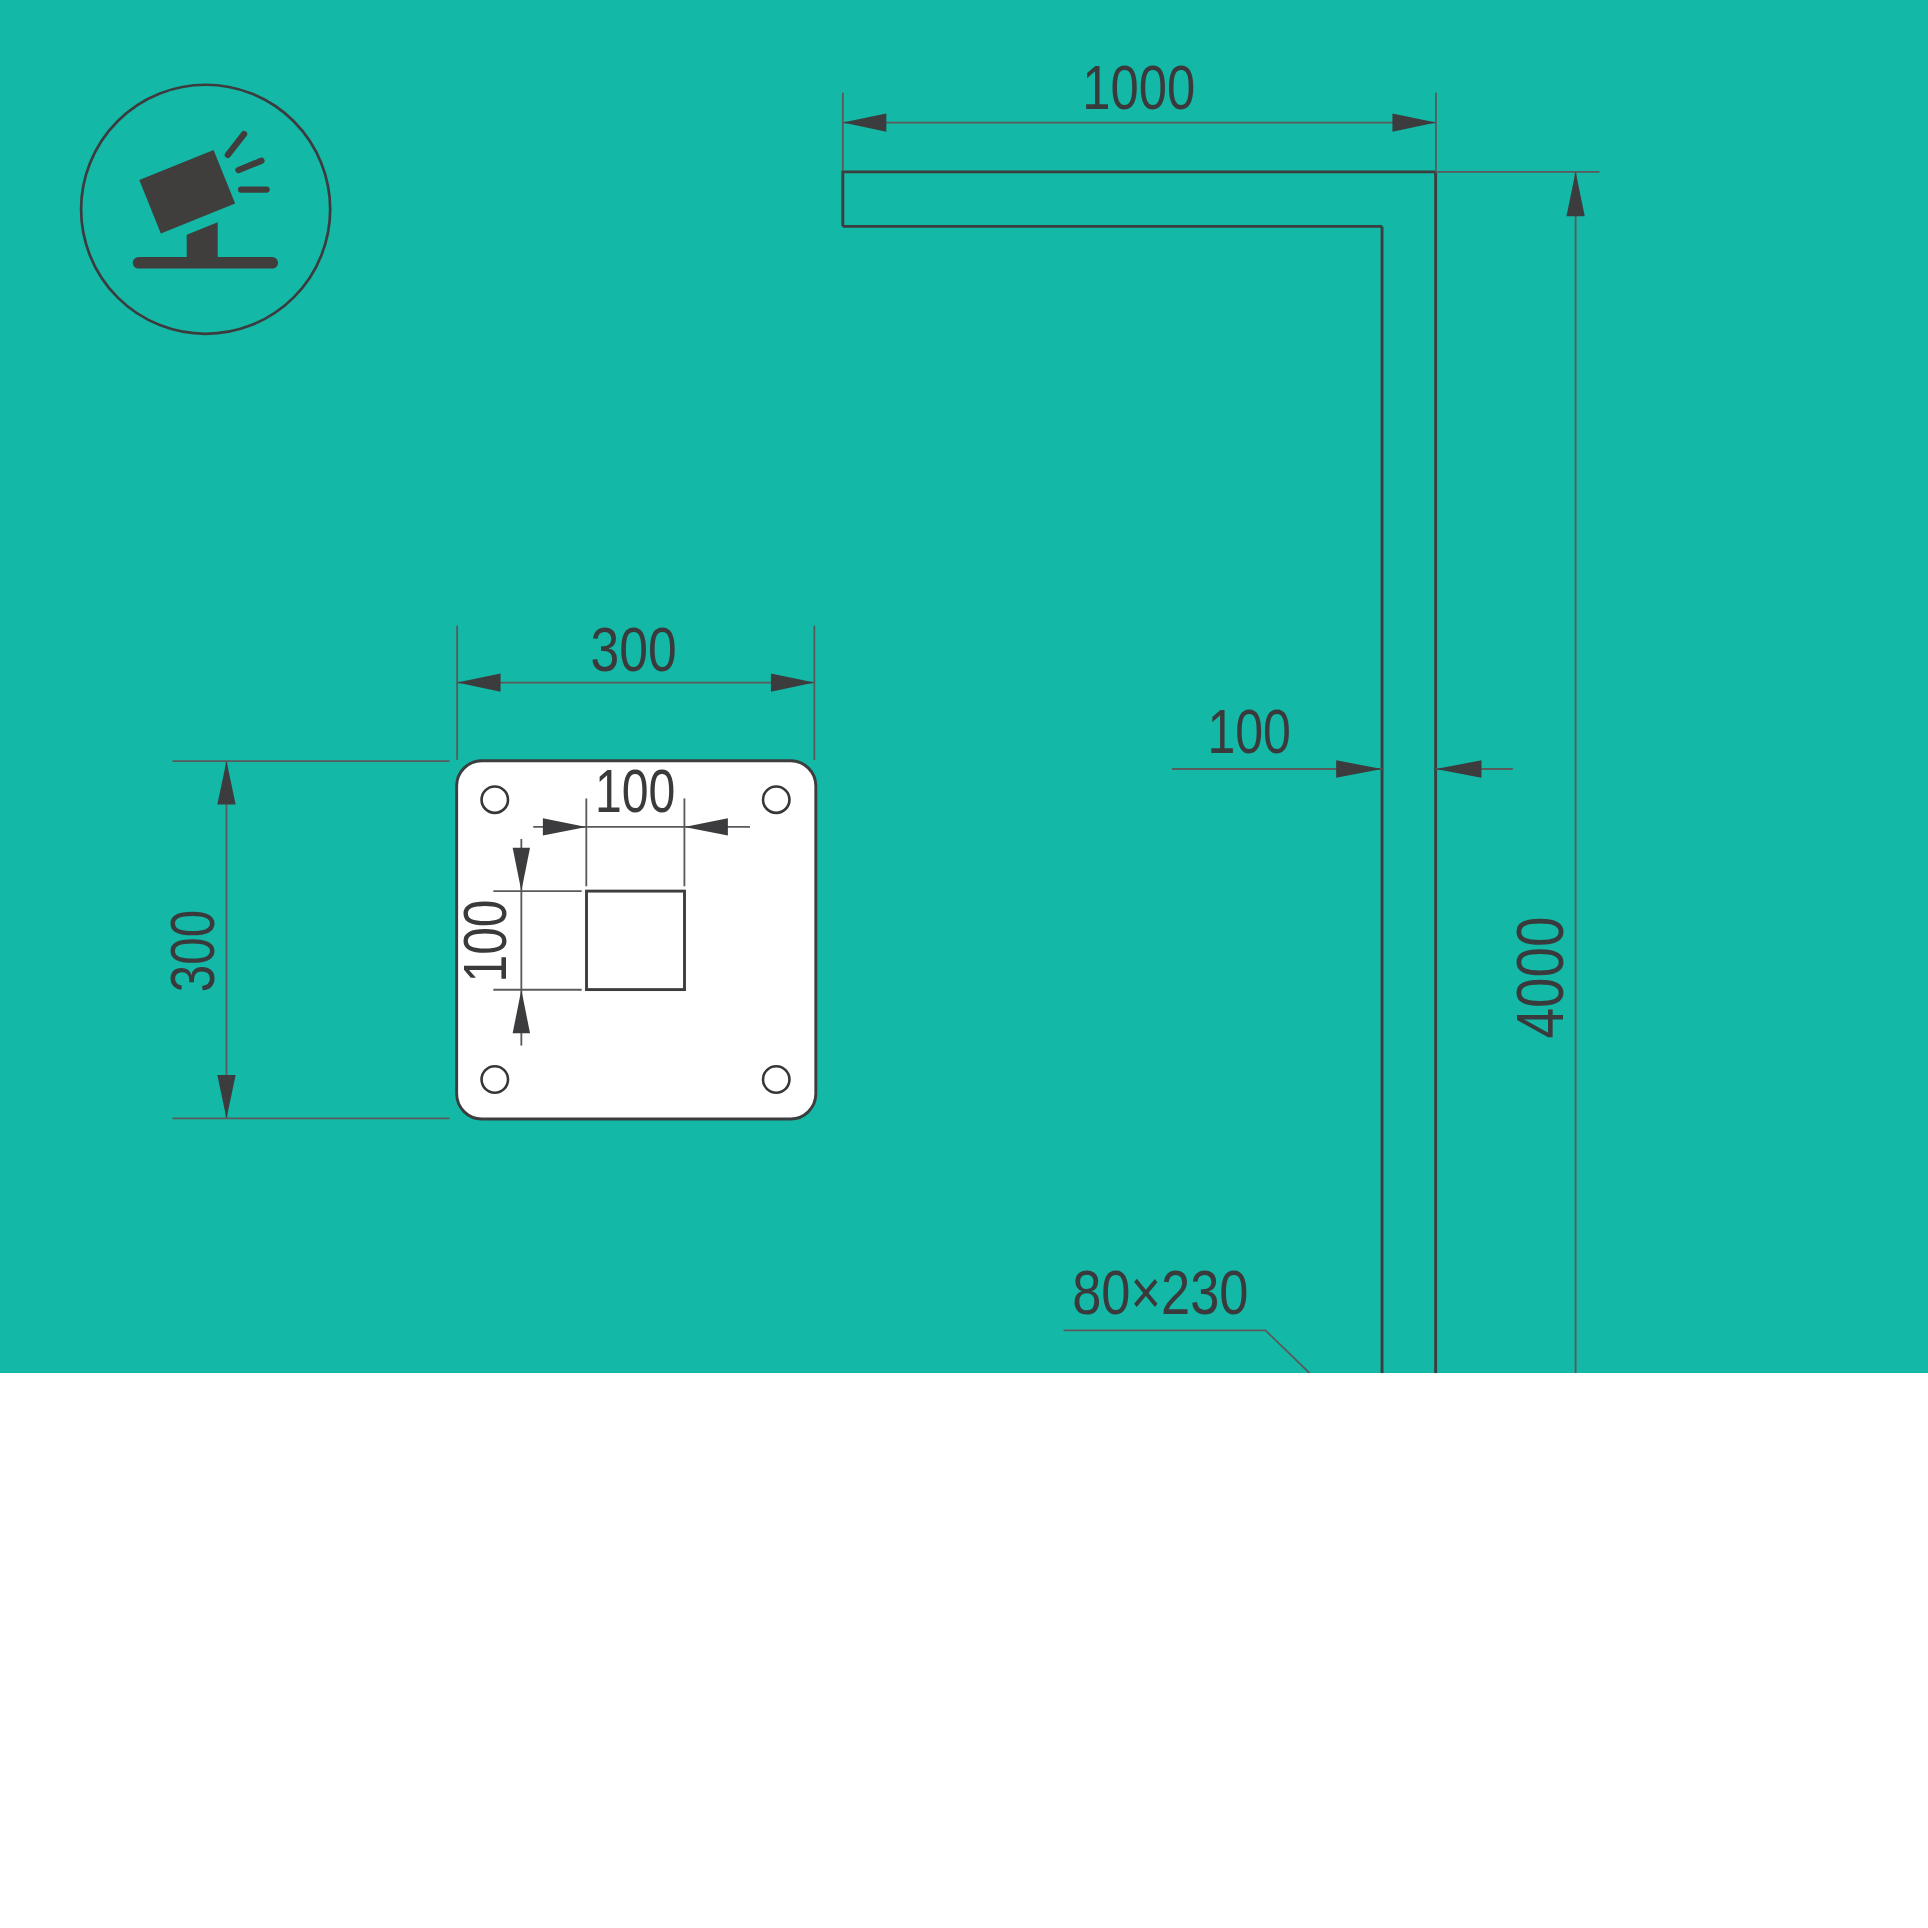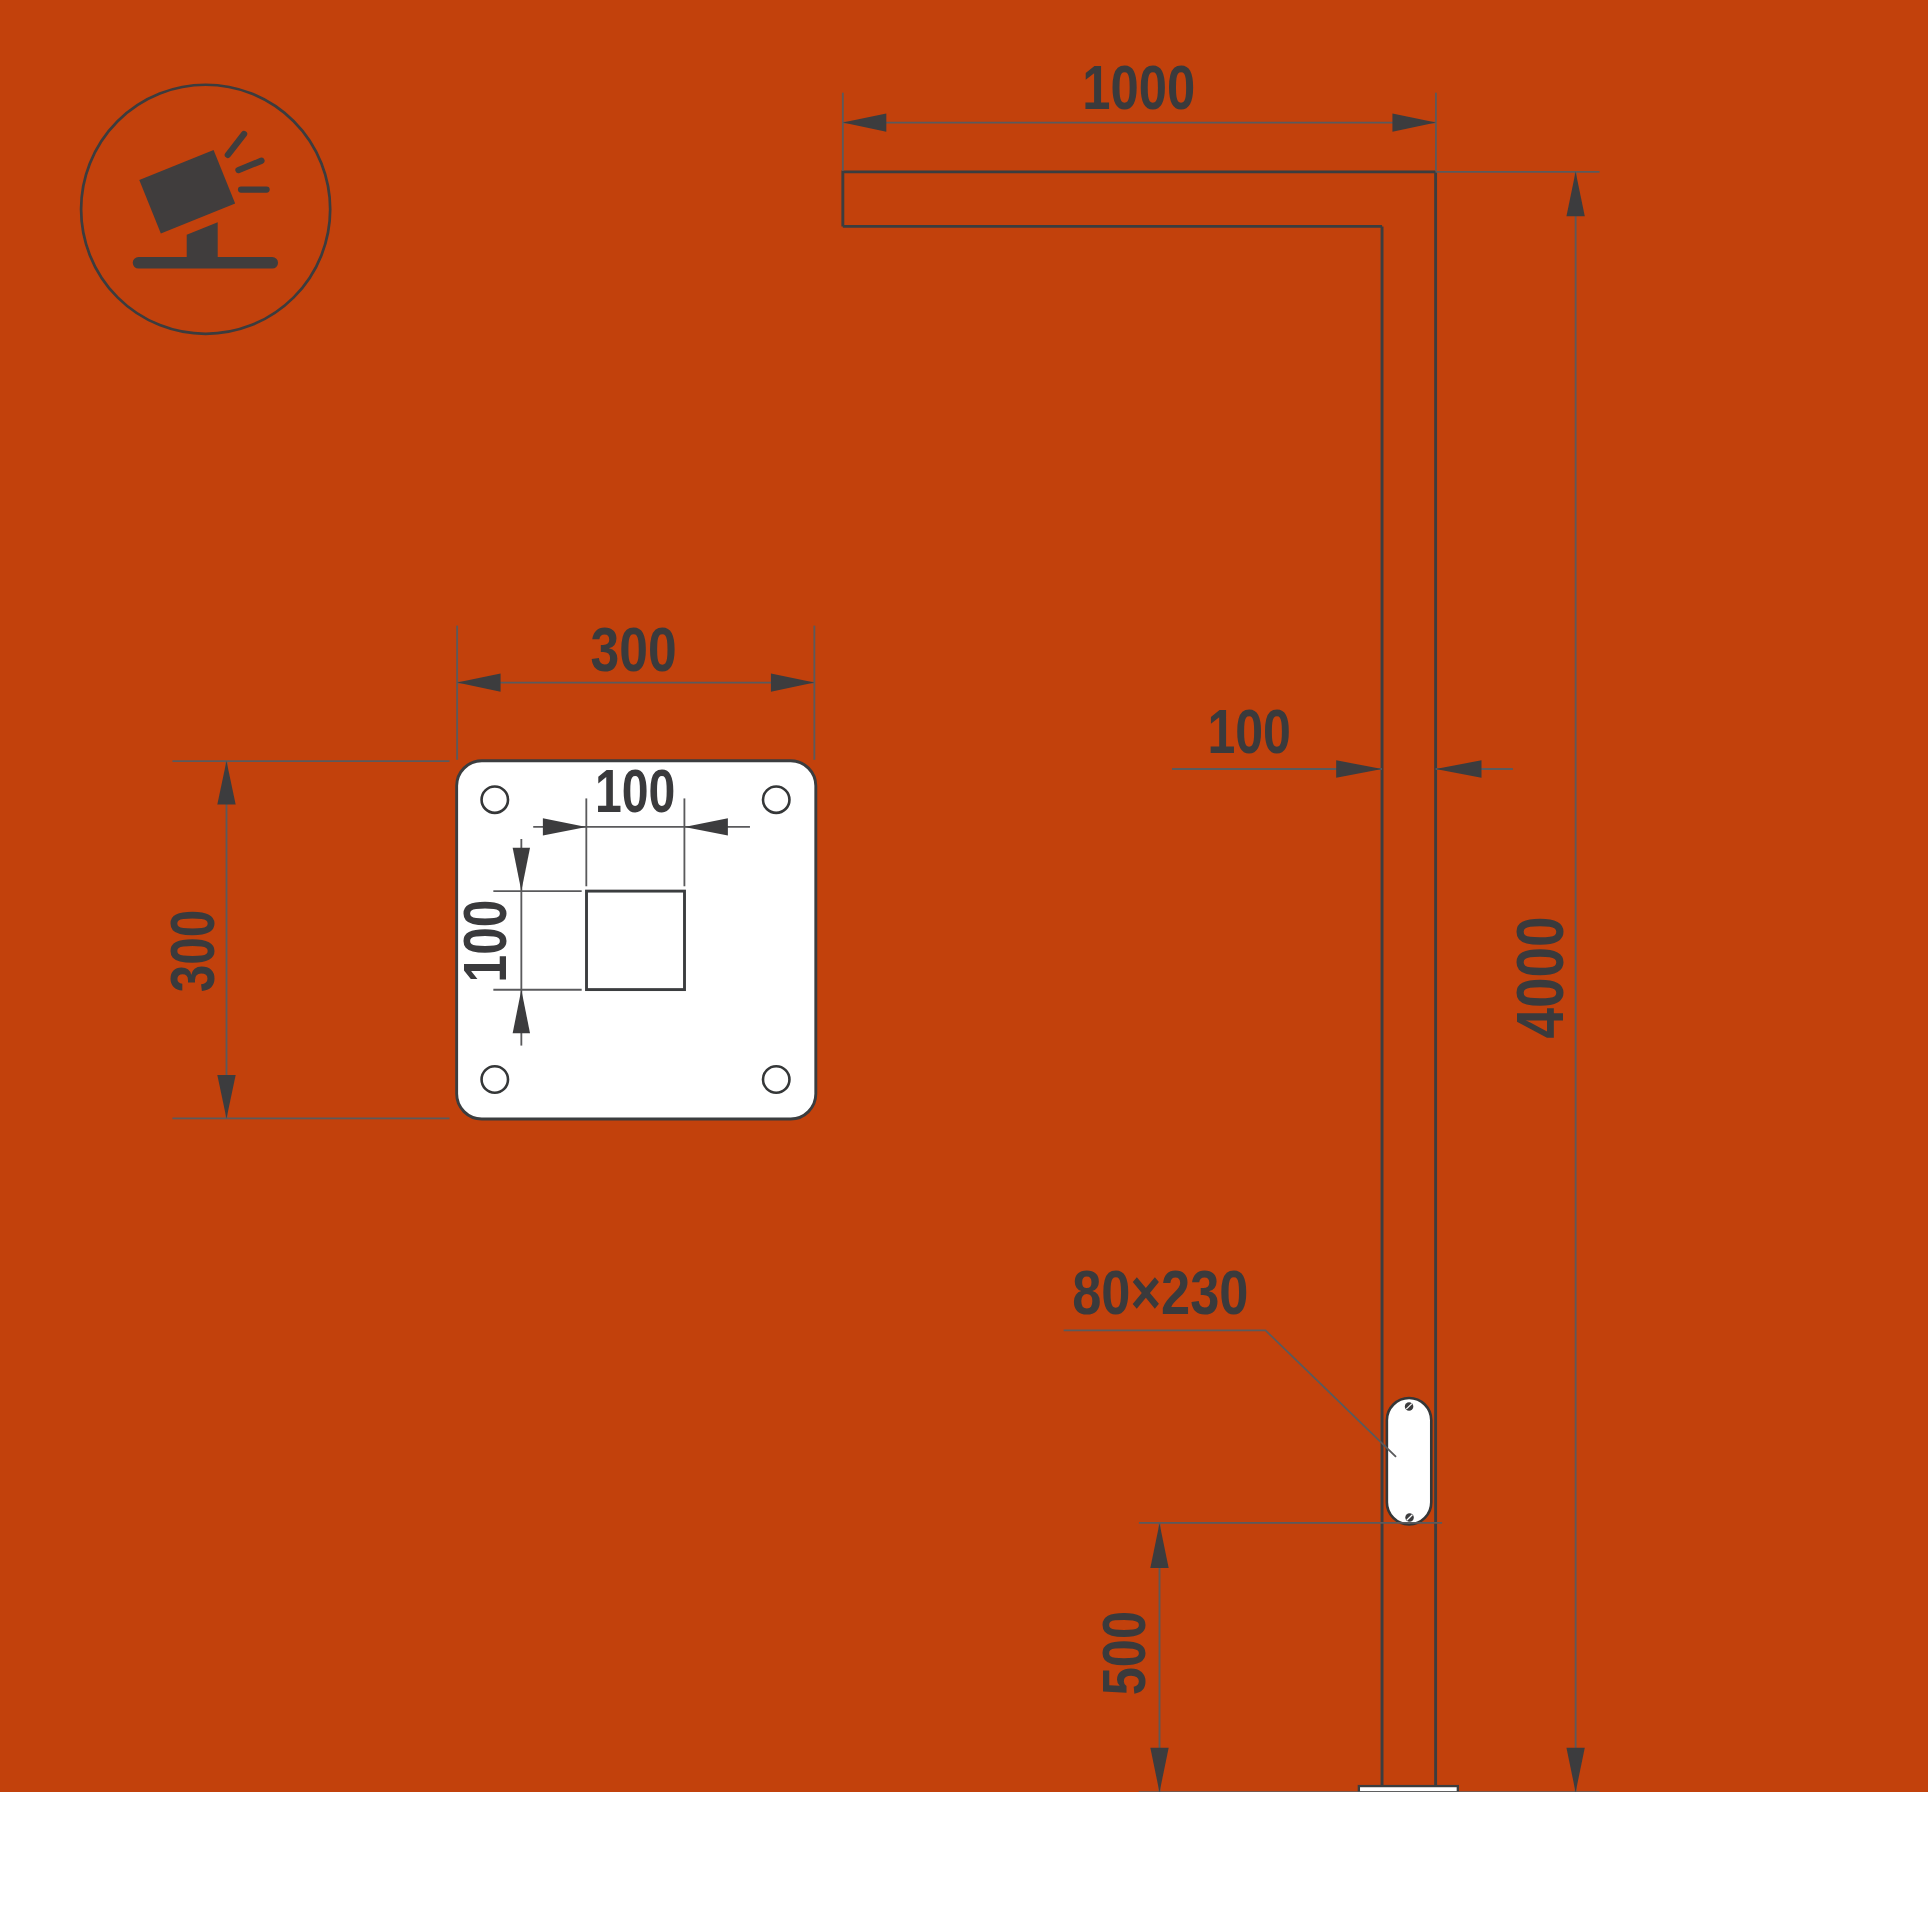--- a/index.html
+++ b/index.html
@@ -1,17 +1,17 @@
 <!DOCTYPE html>
 <html><head>
 <meta charset="utf-8">
 <style>
   html,body{margin:0;padding:0;background:#ffffff;}
-  #page{width:1928px;height:1792px;position:relative;background:#c2410c;
-        font-family:"Liberation Sans", sans-serif;font-weight:bold;}
+  #page{width:1928px;height:1373px;position:relative;background:#14b8a6;
+        font-family:"Liberation Sans", sans-serif;}
   svg{position:absolute;left:0;top:0;}
   text{font-family:"Liberation Sans", sans-serif;fill:#3a3a3c;}
 </style>
 </head>
 <body>
 
 <div id="page">
 <svg width="1928" height="1928" viewBox="0 0 1997 1997">
 
   <circle cx="213" cy="216.8" r="129" fill="none" stroke="#3c3c3e" stroke-width="2.8"></circle>

